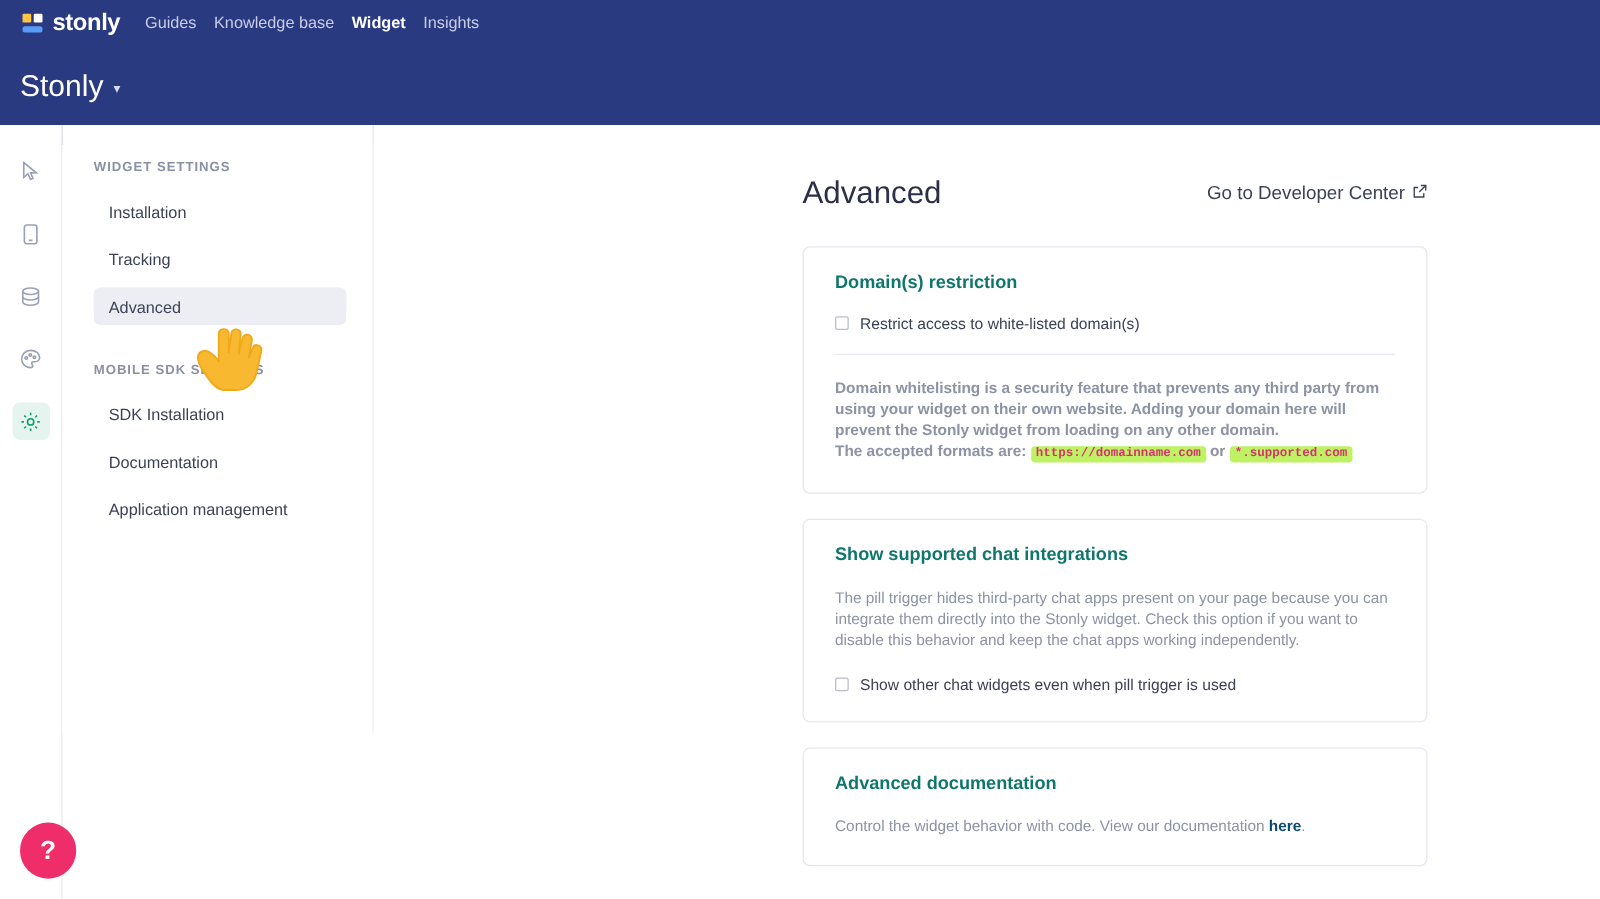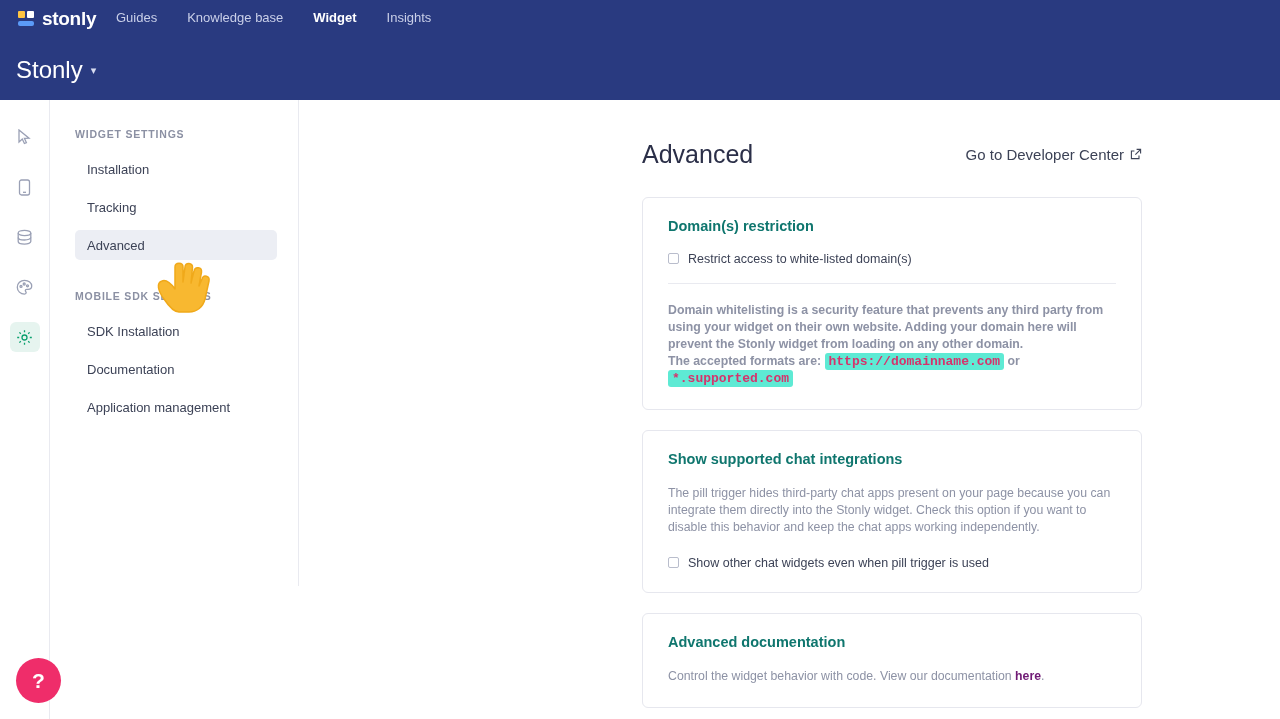--- a/index.html
+++ b/index.html
@@ -30,21 +30,21 @@
     position: absolute; display: block; border-radius: 1px;
   }
   .brand-mark i.a { width: 7px; height: 7px; background: #ffc542; left: 0; top: 1px; }
   .brand-mark i.b { width: 7px; height: 7px; background: #ffffff; left: 9px; top: 1px; }
   .brand-mark i.c { width: 16px; height: 5px; background: #5b9bf8; left: 0; top: 11px; border-radius: 2px;}
   .brand-name {
     color: #ffffff; font-size: 19px; font-weight: bold; letter-spacing: -0.3px;
   }
   .nav {
     position: absolute; left: 116px; top: 10px;
-    display: flex; align-items: center; gap: 30px;
+    display: flex; align-items: center; gap: 14px;
   }
   .nav a {
     color: #c9cfe8; font-size: 13px; text-decoration: none;
   }
   .nav a.active { color: #ffffff; font-weight: bold; }
   .workspace {
     position: absolute; left: 16px; top: 56px;
     display: flex; align-items: center; gap: 8px;
     color: #ffffff; font-size: 24px;
   }
@@ -122,28 +122,28 @@
   .cb {
     width: 11px; height: 11px; border: 1px solid #b9bdcc;
     border-radius: 2px; background: #fff; margin-top: 1px; flex: none;
   }
   .divider { height: 1px; background: #e9eaf0; margin: 17px 0 18px 0; }
   .note {
     font-size: 12.3px; line-height: 17px; color: #8d92a5; font-weight: bold;
   }
   code.inline {
     font-family: "Liberation Mono", monospace;
-    font-size: 13px; color: #d6336c; background: #5eead4;
+    font-size: 10px; color: #d6336c; background: #bef264;
     padding: 1px 4px; border-radius: 3px;
   }
   .body-text {
     font-size: 12.3px; line-height: 17px; color: #8d92a5; margin-bottom: 20px;
   }
   .body-text.last { margin-bottom: 0; }
-  .body-text a { color: #701a75; text-decoration: none; font-weight: bold; margin-top: 12px; }
+  .body-text a { color: #0c4a6e; text-decoration: none; font-weight: bold; margin-top: 12px; }
 
   
   .help {
     position: absolute; left: 16px; top: 658px;
     width: 45px; height: 45px; border-radius: 50%;
     background: #ef2d6a; color: #fff;
     display: flex; align-items: center; justify-content: center;
     font-size: 21px; font-weight: bold;
   }
 

